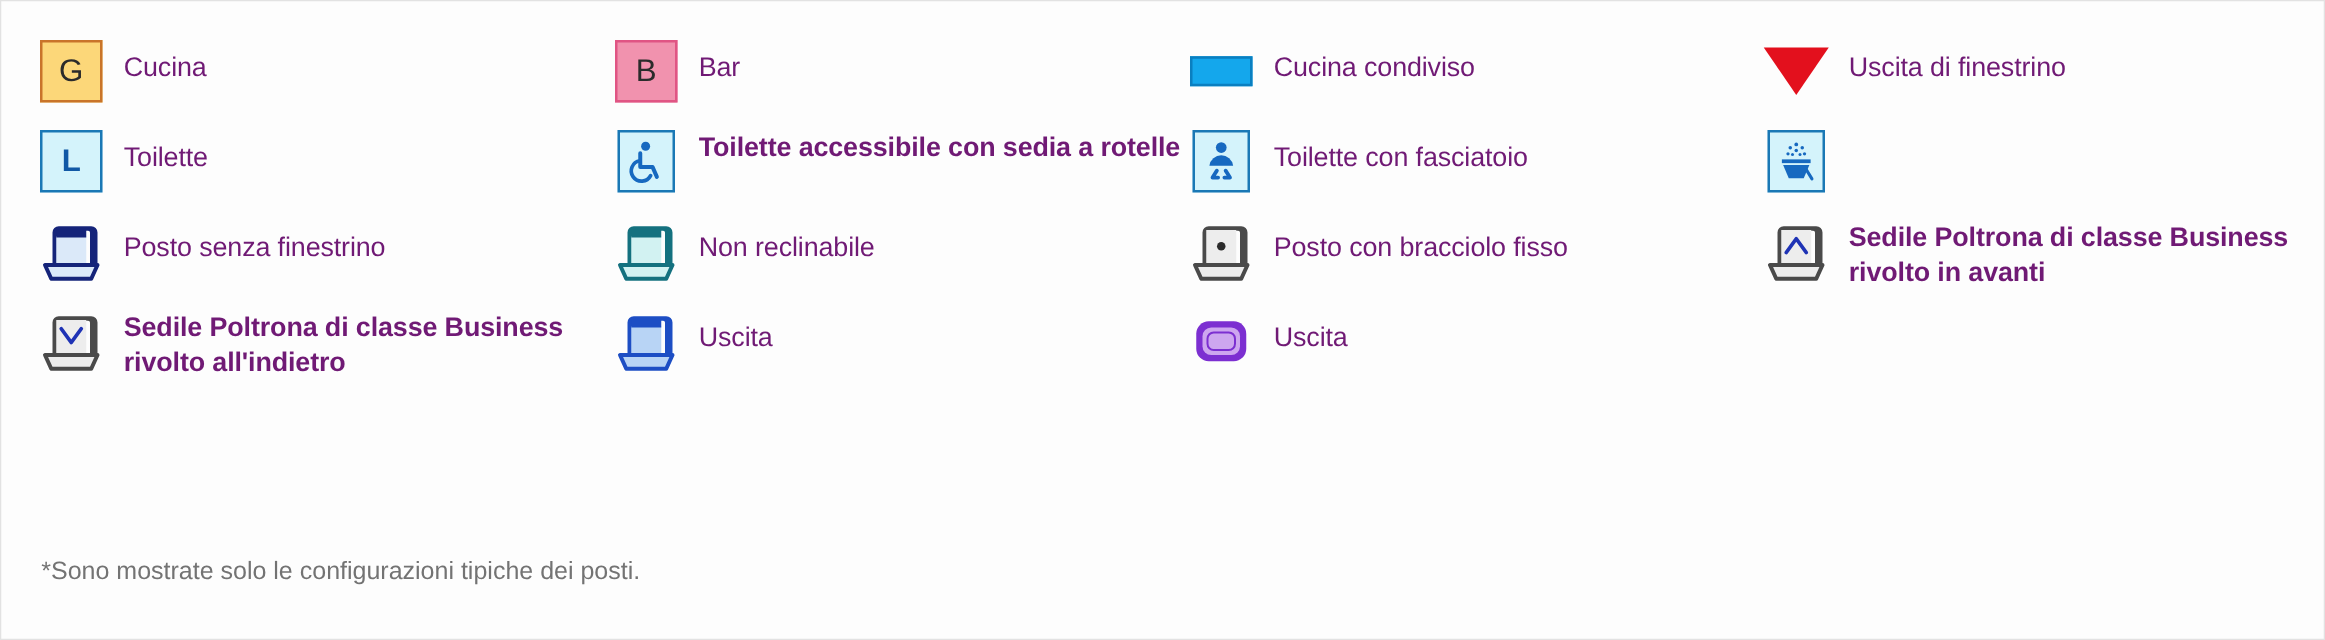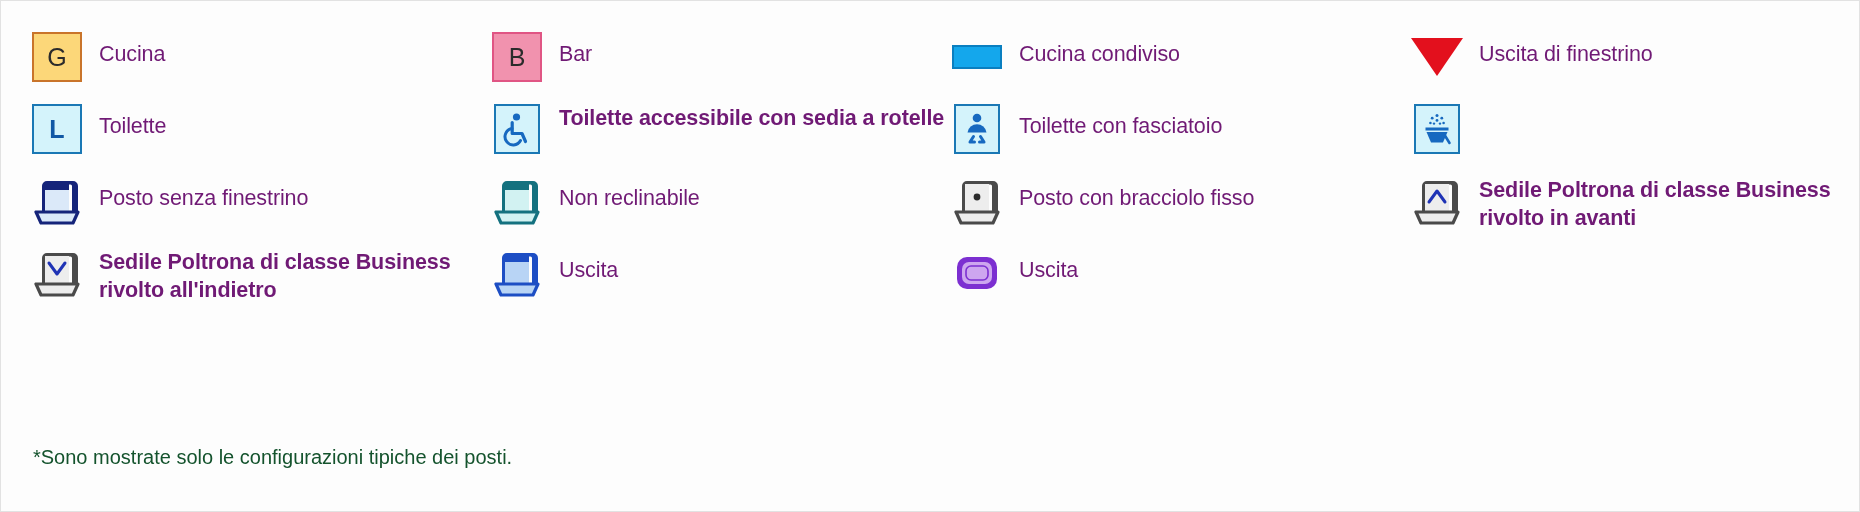--- a/index.html
+++ b/index.html
@@ -90,21 +90,21 @@
   .picto svg { display: block; }
 
   
   .seat { display: block; }
 
   .footnote {
     position: absolute;
     left: 32px;
     bottom: 42px;
     font-size: 20px;
-    color: #14532d;
+    color: #737373;
   }
 </style>
 </head>
 <body>
 
 <div class="legend-panel">
 
   <div class="legend-grid">
 
     <div class="legend-item">

